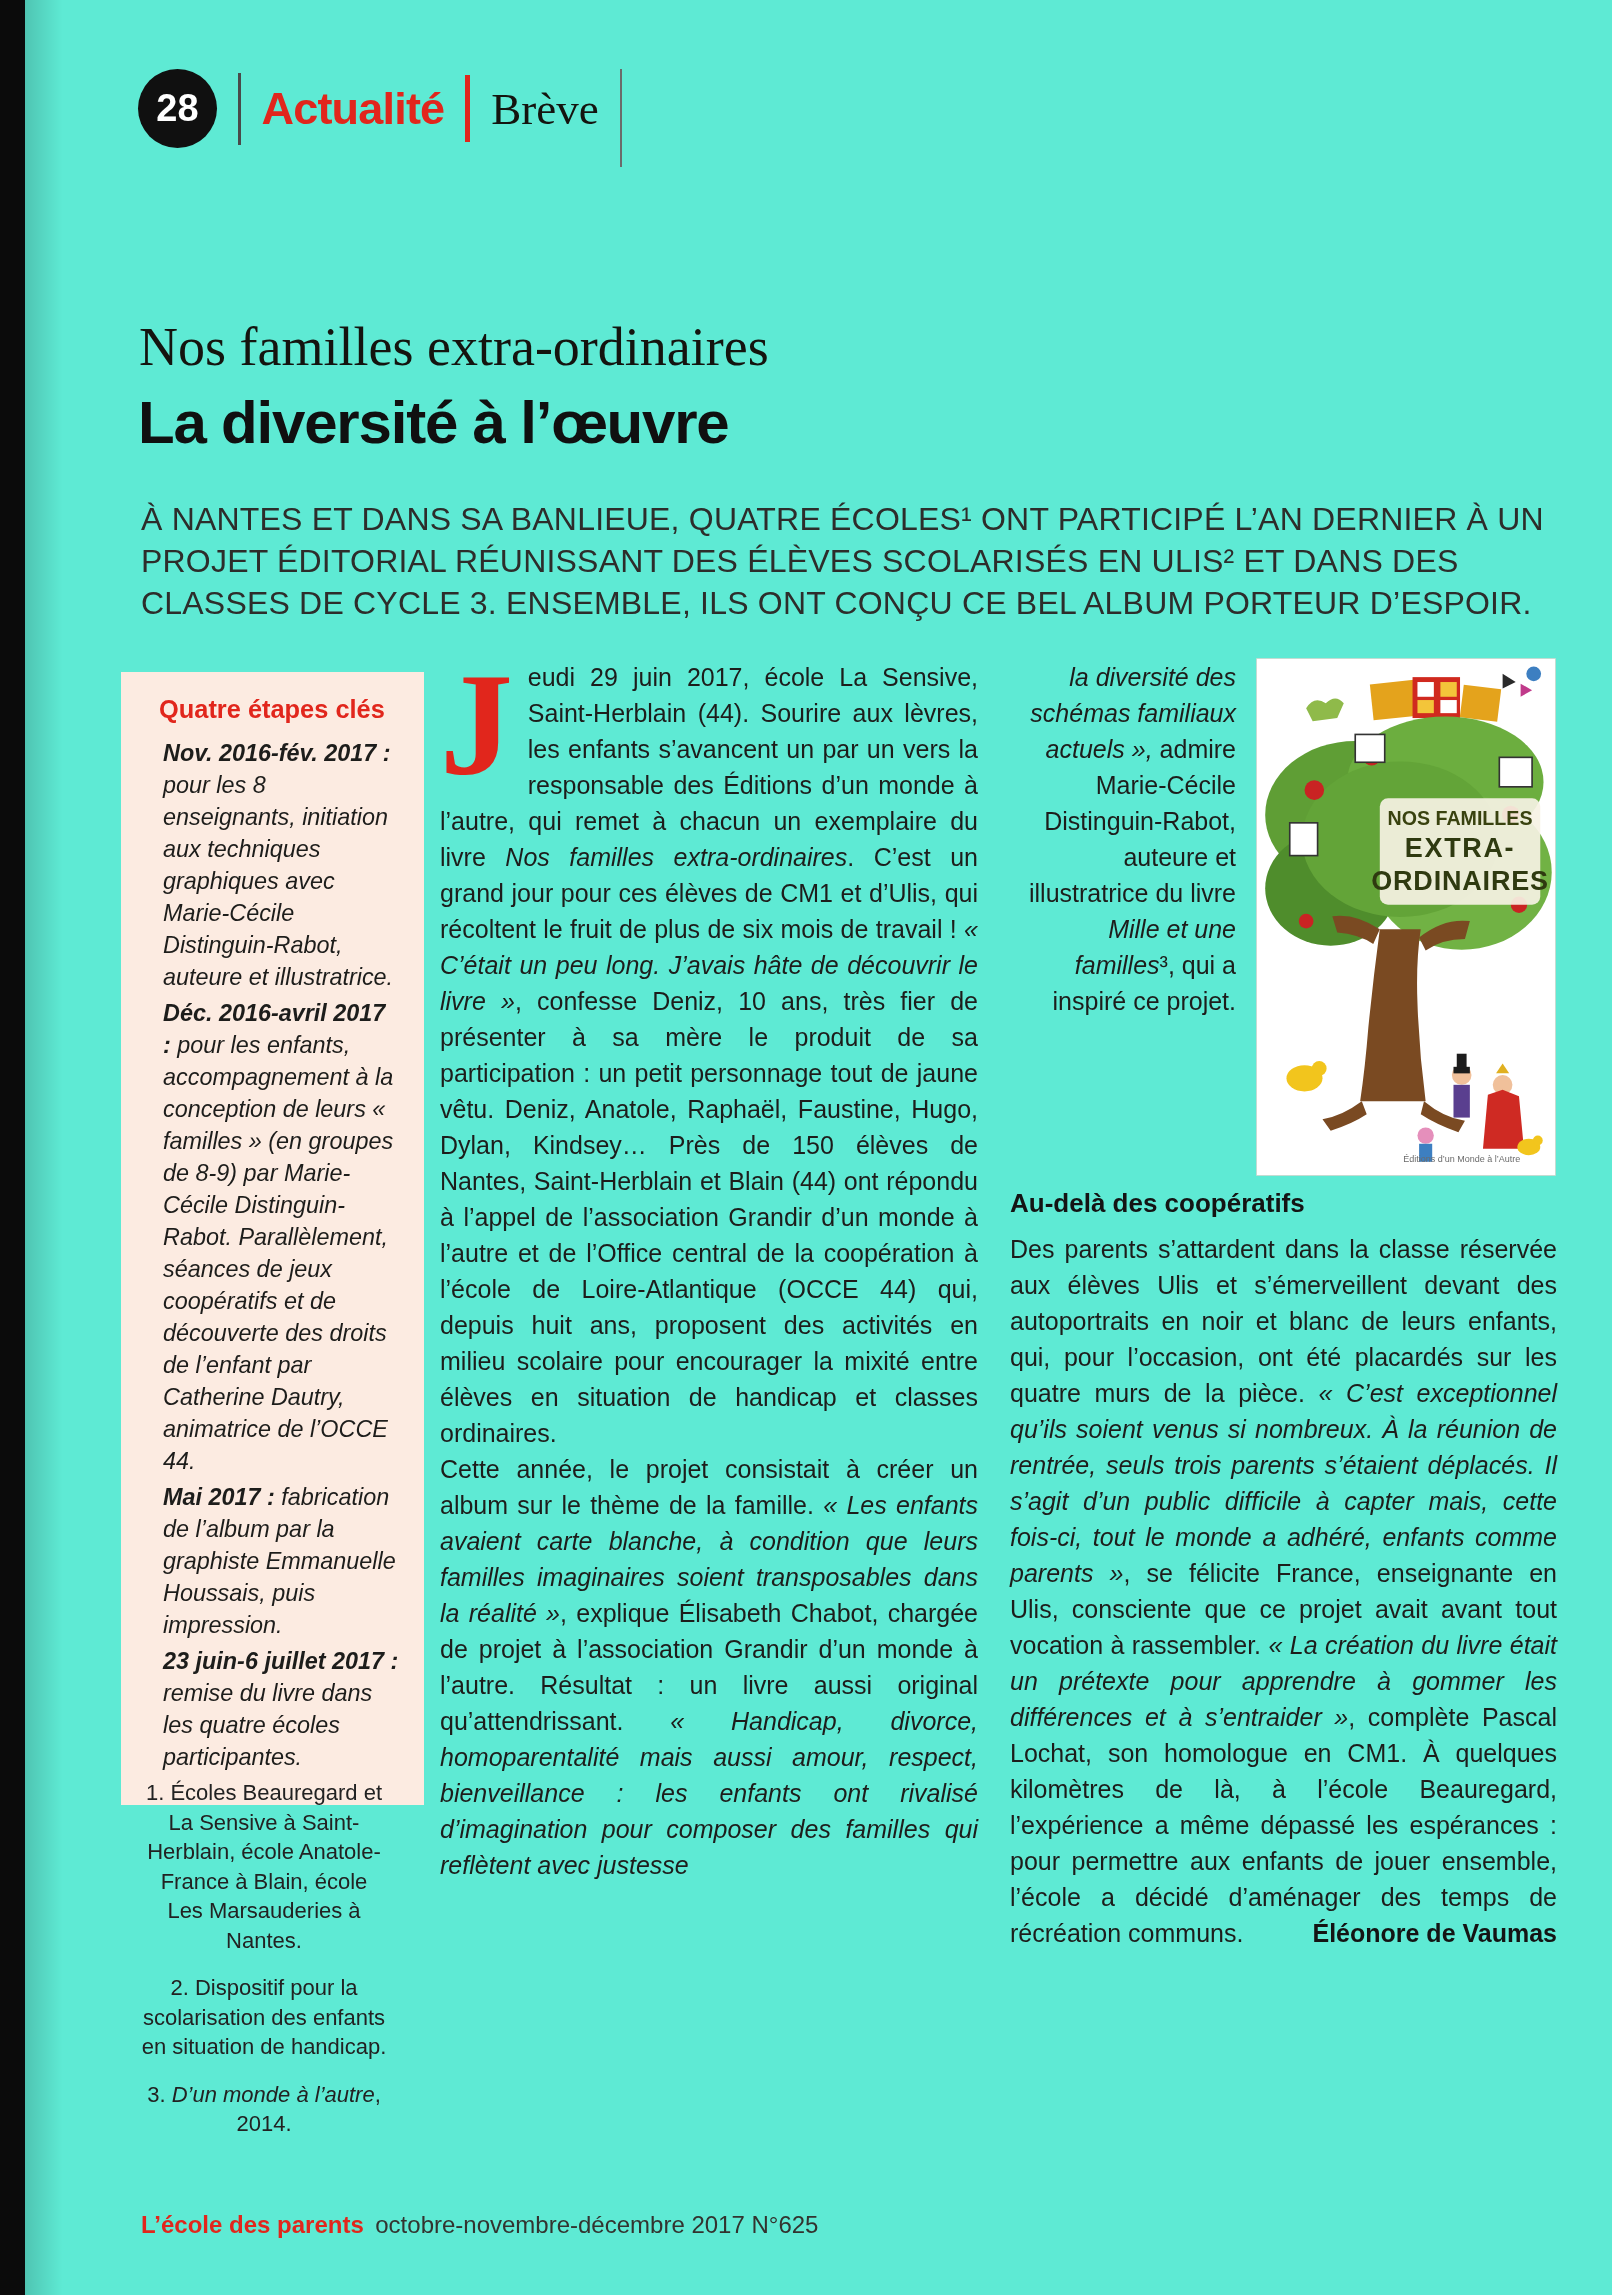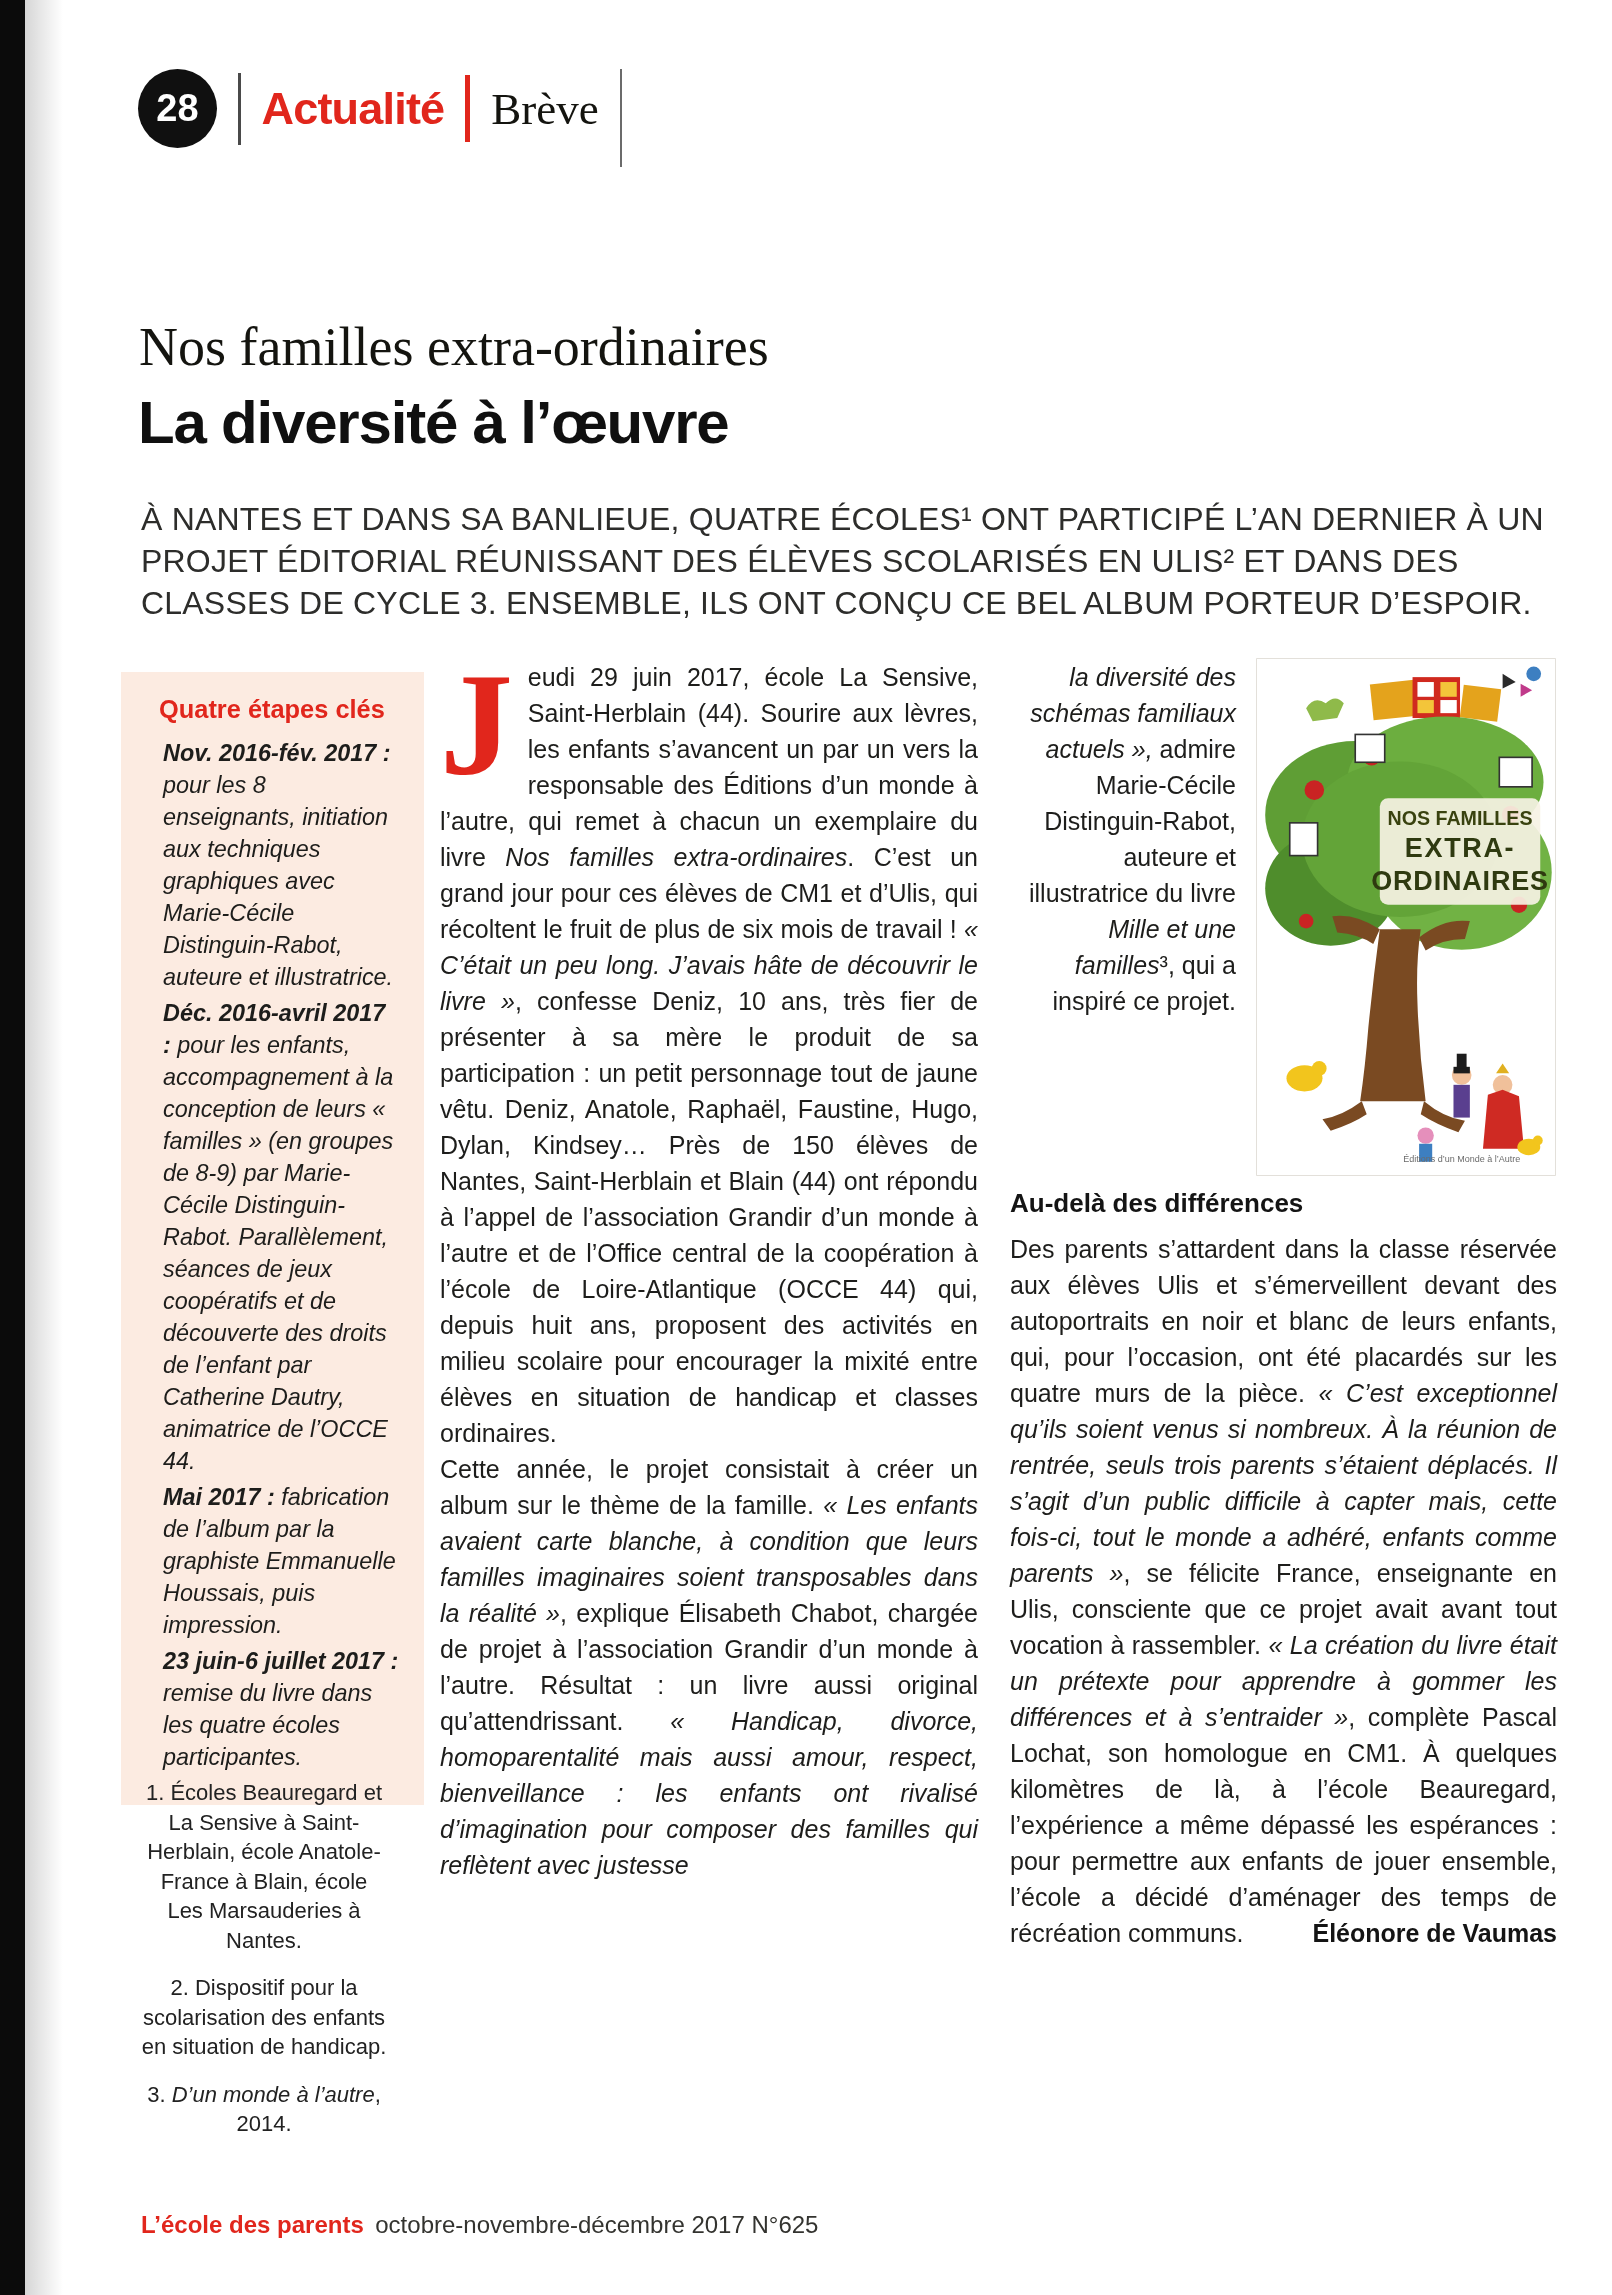--- a/index.html
+++ b/index.html
@@ -5,21 +5,21 @@
   :root{
     --accent:#e1261c;
     --sidebar-bg:#fcebe1;
     --ink:#1d1d1b;
   }
   *{box-sizing:border-box;}
   html,body{margin:0;padding:0;background:#d8d6d2;}
   .page{
     position:relative;
     width:1613px;height:2295px;
-    background:#ffffff;
+    background:#5eead4;
     overflow:hidden;
     font-family:"Liberation Sans",sans-serif;
     color:var(--ink);
   }
   
   .scan-strip{position:absolute;left:0;top:0;width:24.6px;height:100%;background:#0b0b0b;}
   .scan-shadow{position:absolute;left:24.6px;top:0;width:38px;height:100%;
     background:linear-gradient(to right,rgba(0,0,0,0.16),rgba(0,0,0,0));}
 
   
@@ -178,21 +178,21 @@
         <path d="M282 532 l18 -6 20 8 6 64 -50 0 z" fill="#cf2a23"></path>
         <ellipse cx="332" cy="596" rx="14" ry="10" fill="#f2c51d"></ellipse>
         <circle cx="343" cy="588" r="6" fill="#f2c51d"></circle>
         <circle cx="206" cy="582" r="10" fill="#e58fbb"></circle>
         <rect x="198" y="592" width="16" height="22" fill="#3d7fc1"></rect>
       </g>
       <text x="250" y="614" text-anchor="middle" font-family="Liberation Sans, sans-serif" font-size="11" fill="#6b6b6b">Éditions d’un Monde à l’Autre</text>
     </svg>
   </div>
 
-  <div class="section-heading">Au-delà des différences</div>
+  <div class="section-heading">Au-delà des coopératifs</div>
   <div class="col3body">
     <p class="rich-p"><span class="">Des parents s’attardent dans la classe réservée aux élèves Ulis et s’émerveillent devant des autoportraits en noir et blanc de leurs enfants, qui, pour l’occasion, ont été placardés sur les quatre murs de la pièce. </span><span class="seg-i">« C’est exceptionnel qu’ils soient venus si nombreux. À la réunion de rentrée, seuls trois parents s’étaient déplacés. Il s’agit d’un public difficile à capter mais, cette fois-ci, tout le monde a adhéré, enfants comme parents »</span><span class="">, se félicite France, enseignante en Ulis, consciente que ce projet avait avant tout vocation à rassembler. </span><span class="seg-i">« La création du livre était un prétexte pour apprendre à gommer les différences et à s’entraider »</span><span class="">, complète Pascal Lochat, son homologue en CM1. À quelques kilomètres de là, à l’école Beauregard, l’expérience a même dépassé les espérances : pour permettre aux enfants de jouer ensemble, l’école a décidé d’aménager des temps de récréation communs.</span></p>
     <div class="byline">Éléonore de Vaumas</div>
   </div>
 
   <div class="footer">
     <span class="mag">L’école des parents</span><span>octobre-novembre-décembre 2017   N°625</span>
   </div>
 </div>
 

